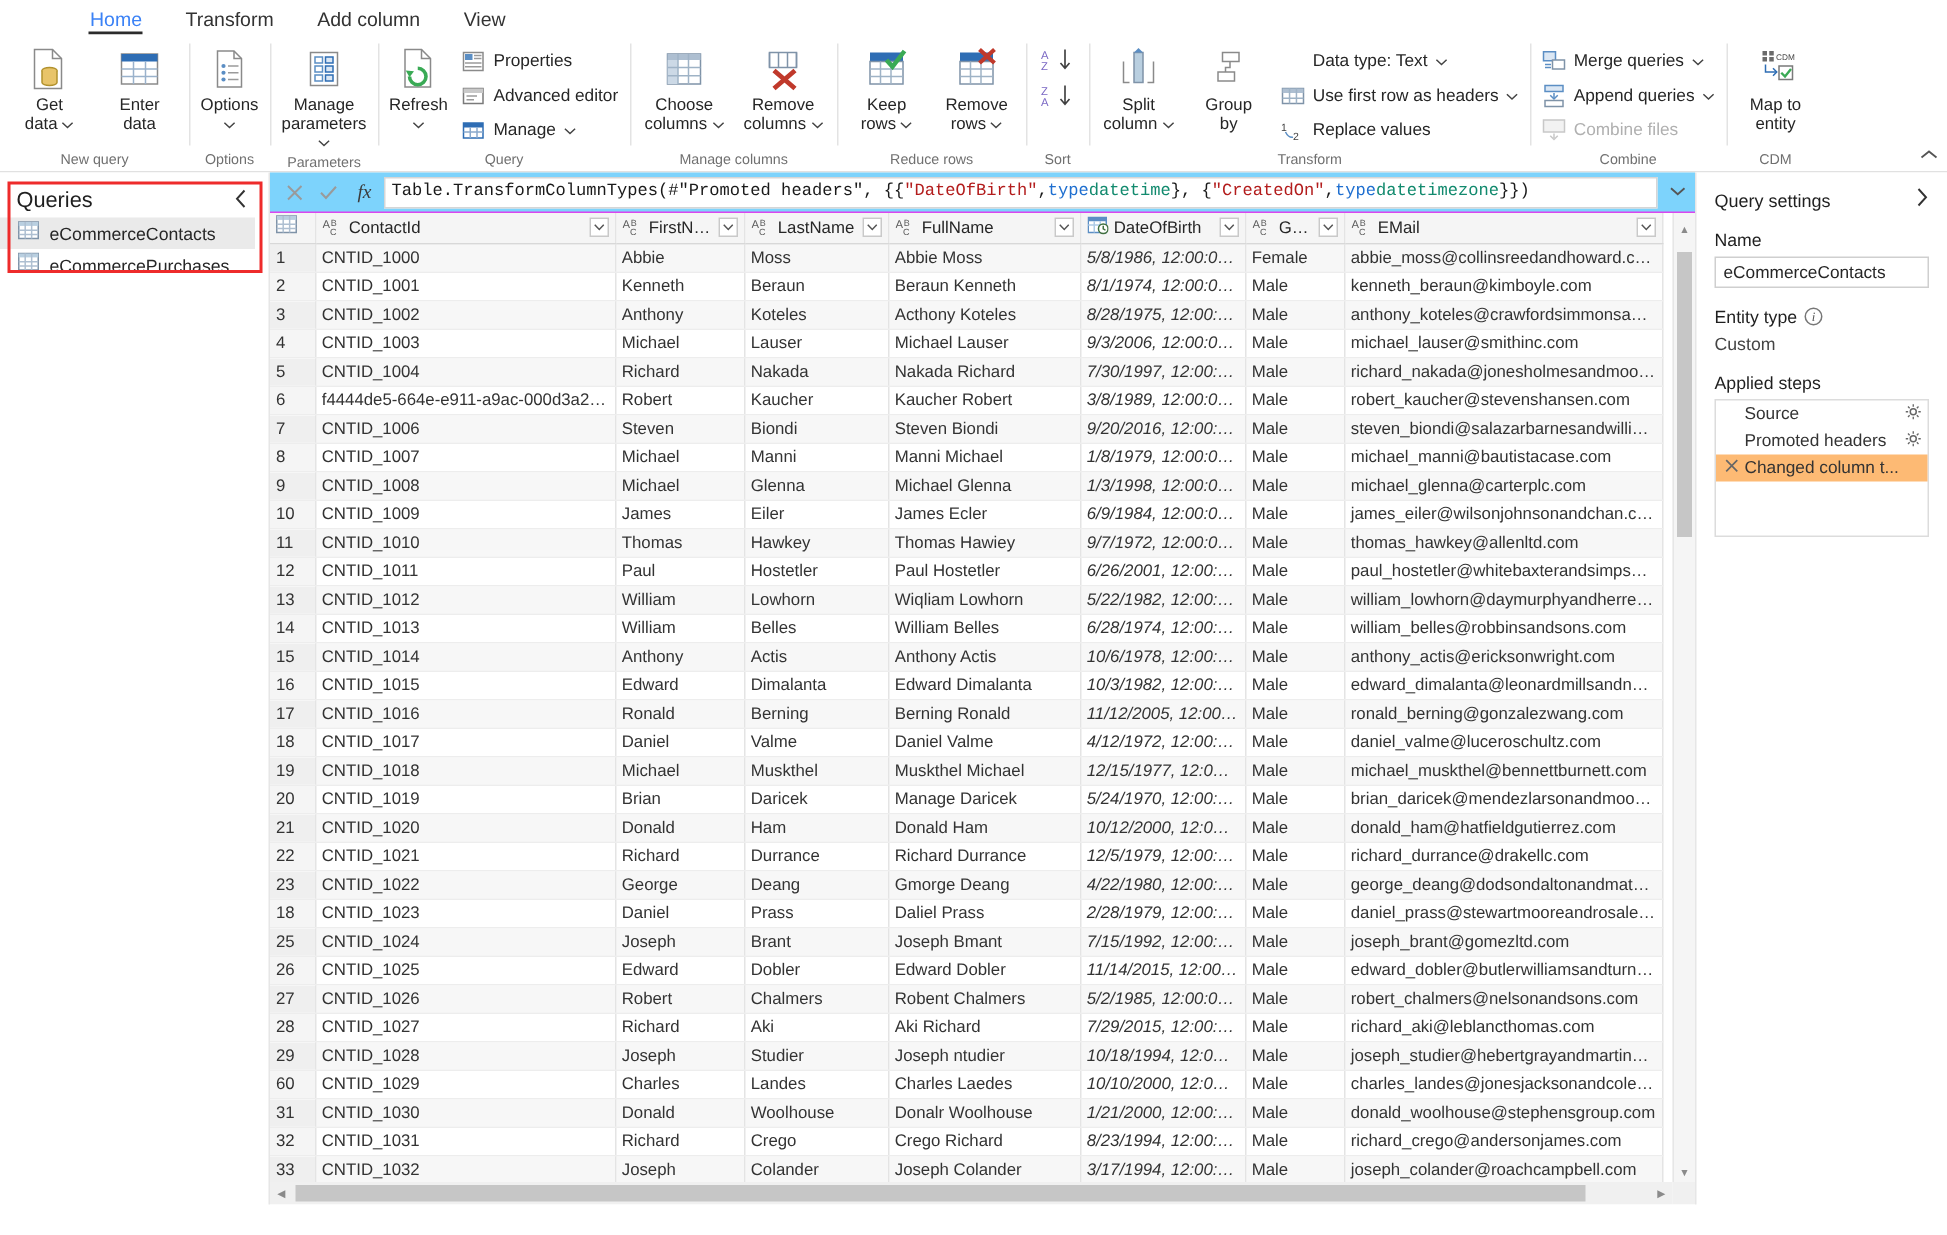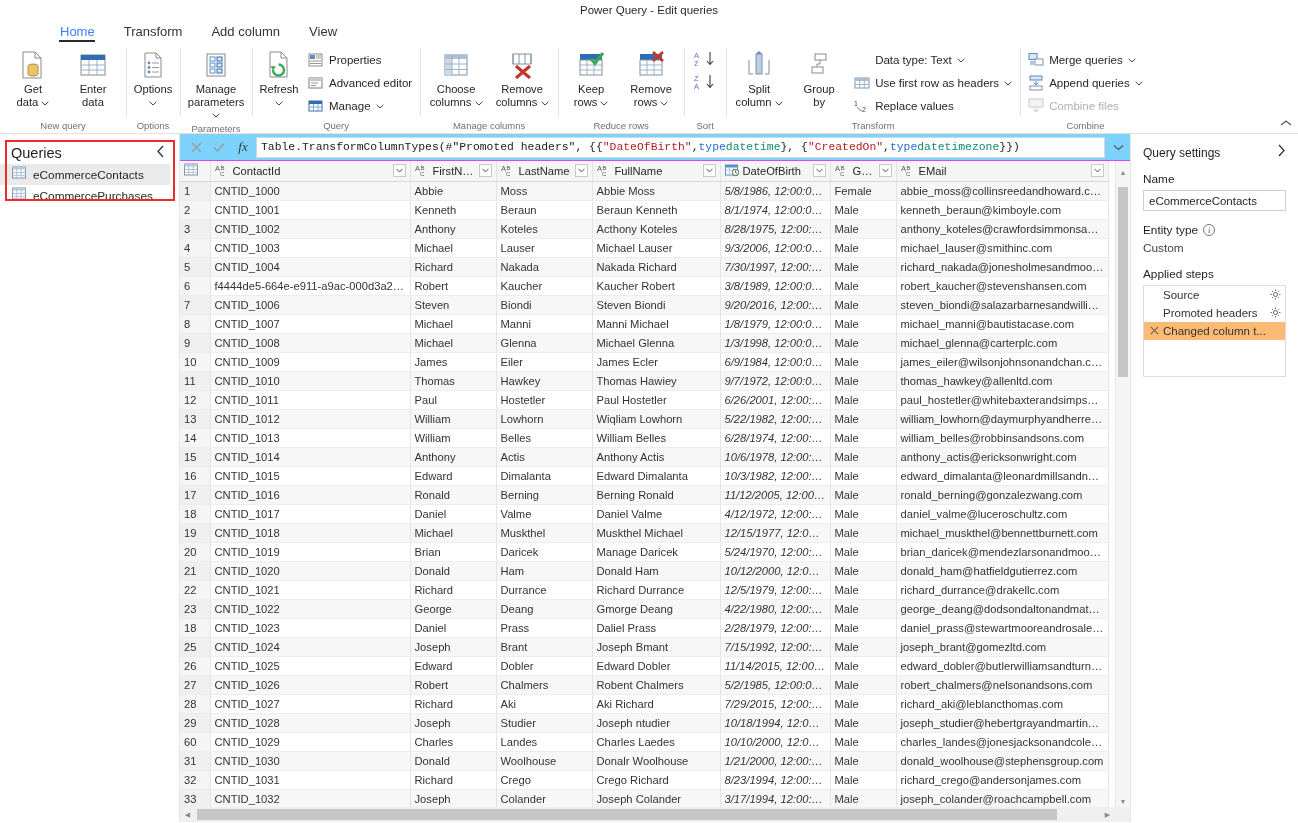--- a/index.html
+++ b/index.html
@@ -194,23 +194,20 @@
   .step.selected { background: #fdba74; }
   .step-x { width: 13px; font-size: 10px; color: #666; }
   .step-name { flex: 1; overflow: hidden; white-space: nowrap; text-overflow: ellipsis; }
   .gear { font-size: 10px; color: #555; cursor: default; }
 </style>
 </head>
 <body>
 
 <div id="app">
 
-  <div class="titlebar">
-    <span>Power Query - Edit queries</span>
-  </div>
 
   <div class="ribbon-tabs" id="ribbon-tabs">
       <div class="rtab active"><span>Home</span></div>
       <div class="rtab"><span>Transform</span></div>
       <div class="rtab"><span>Add column</span></div>
       <div class="rtab"><span>View</span></div>
     </div>
 
   <div class="ribbon" id="ribbon-body">
 
@@ -507,20 +504,41 @@
                 <svg width="16" height="16" viewBox="0 0 16 16">
                   <rect x="1" y="1" width="14" height="8" fill="#f2f2f2" stroke="#c8c8c8"></rect>
                   <path d="M8 10 v3 M5.5 11.5 l2.5 2.5 l2.5 -2.5" stroke="#c8c8c8" fill="none"></path>
                 </svg>
               </span>
               <span>Combine files</span>
             </div>
           </div>
         </div>
         <div class="rg-label">Combine</div>
+      </div>
+      <div class="rgroup">
+        <div class="rg-items">
+          <div class="bigbtn w58">
+            <div class="bi">
+              <svg width="30" height="30" viewBox="0 0 30 30">
+                <rect x="6" y="3" width="3" height="3" fill="#6b6b6b"></rect>
+                <rect x="10.5" y="3" width="3" height="3" fill="#6b6b6b"></rect>
+                <rect x="6" y="7" width="3" height="3" fill="#6b6b6b"></rect>
+                <rect x="10.5" y="7" width="3" height="3" fill="#6b6b6b"></rect>
+                <text x="15" y="9" font-size="5.5" fill="#4a4a4a" font-family="Liberation Sans">CDM</text>
+                <path d="M8 12 v5 h7" stroke="#2e6db4" fill="none"></path>
+                <path d="M13 14.5 l2.5 2.5 l-2.5 2.5" stroke="#2e6db4" fill="none"></path>
+                <rect x="17" y="13" width="9" height="9" fill="#fff" stroke="#7a7a7a"></rect>
+                <path d="M18.5 17.5 l2.5 2.5 l4 -5" stroke="#3aaa55" stroke-width="1.6" fill="none"></path>
+              </svg>
+            </div>
+            <div class="bl">Map to<br>entity</div>
+          </div>
+        </div>
+        <div class="rg-label">CDM</div>
       </div>
       <div class="collapse-ribbon">
       <svg width="12" height="8" viewBox="0 0 12 8">
           <path d="M1 6 L6 2 L11 6" stroke="#555" stroke-width="1.2" fill="none"></path>
         </svg>
     </div>
     </div>
 
   <div class="main">
 

